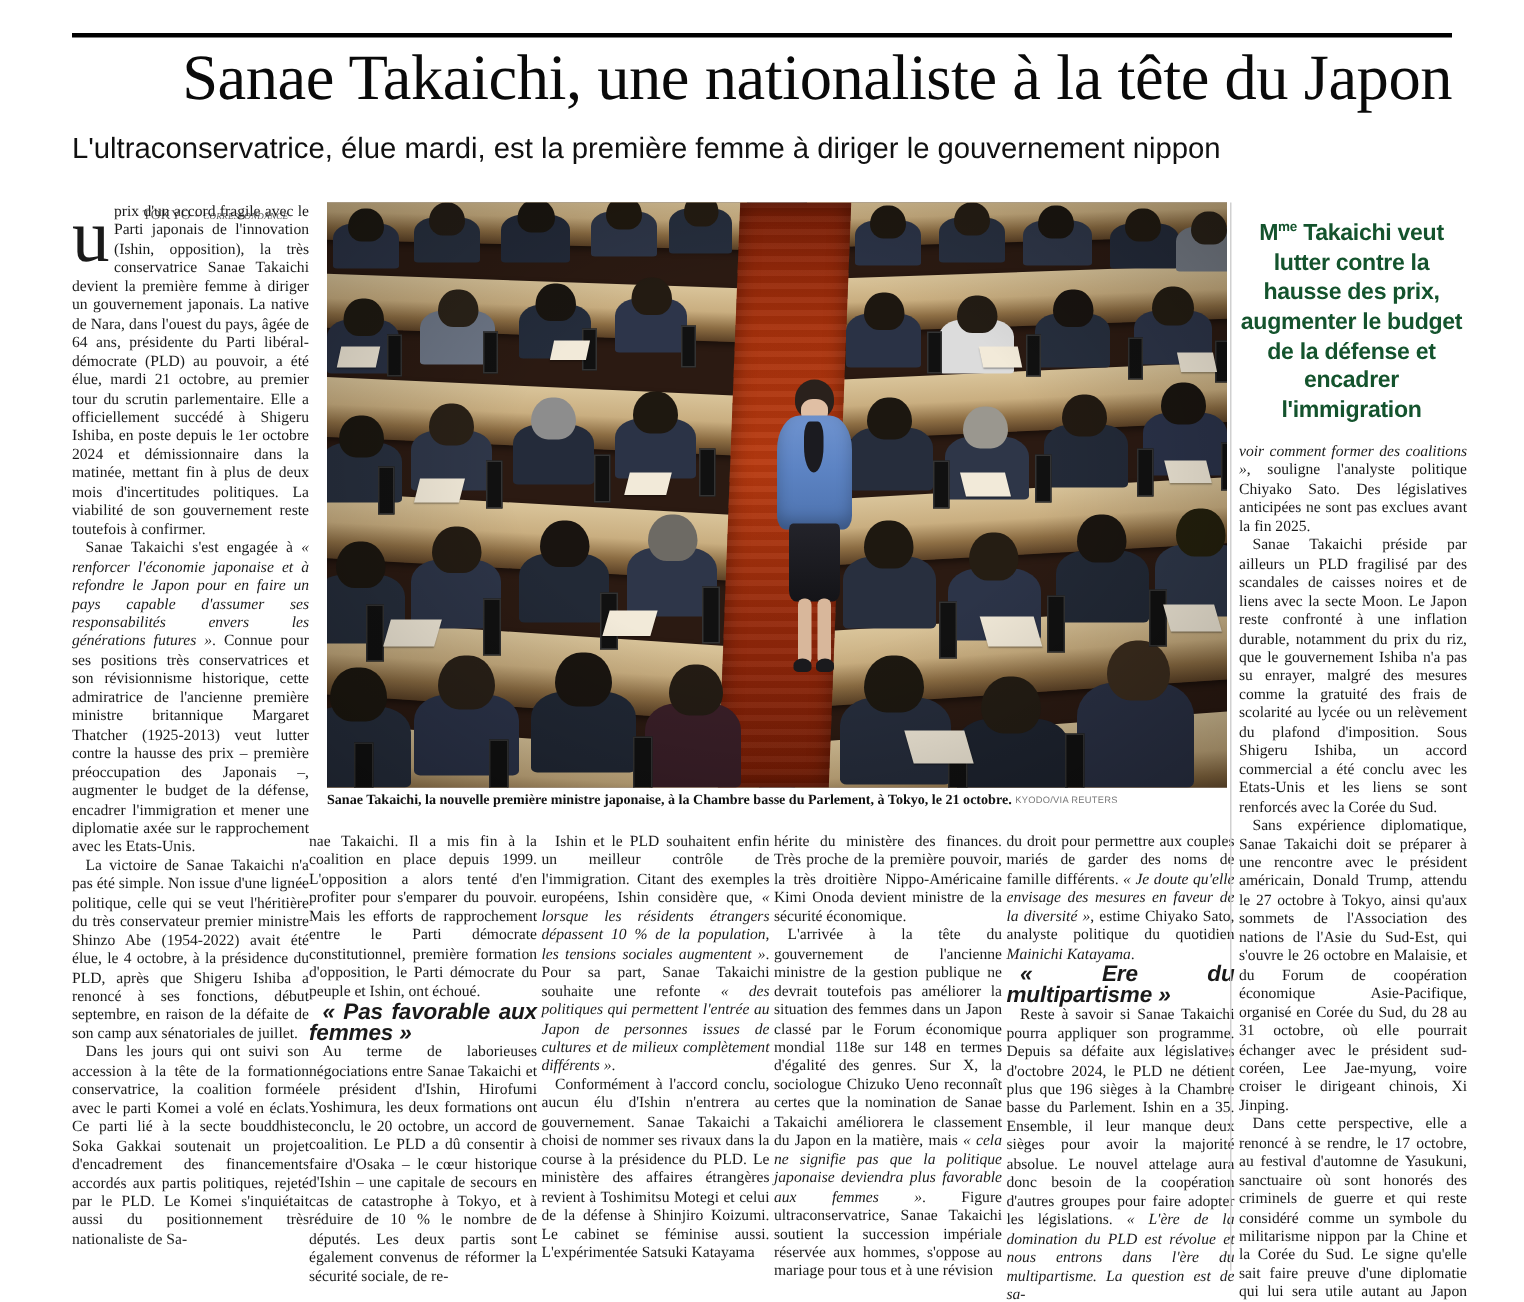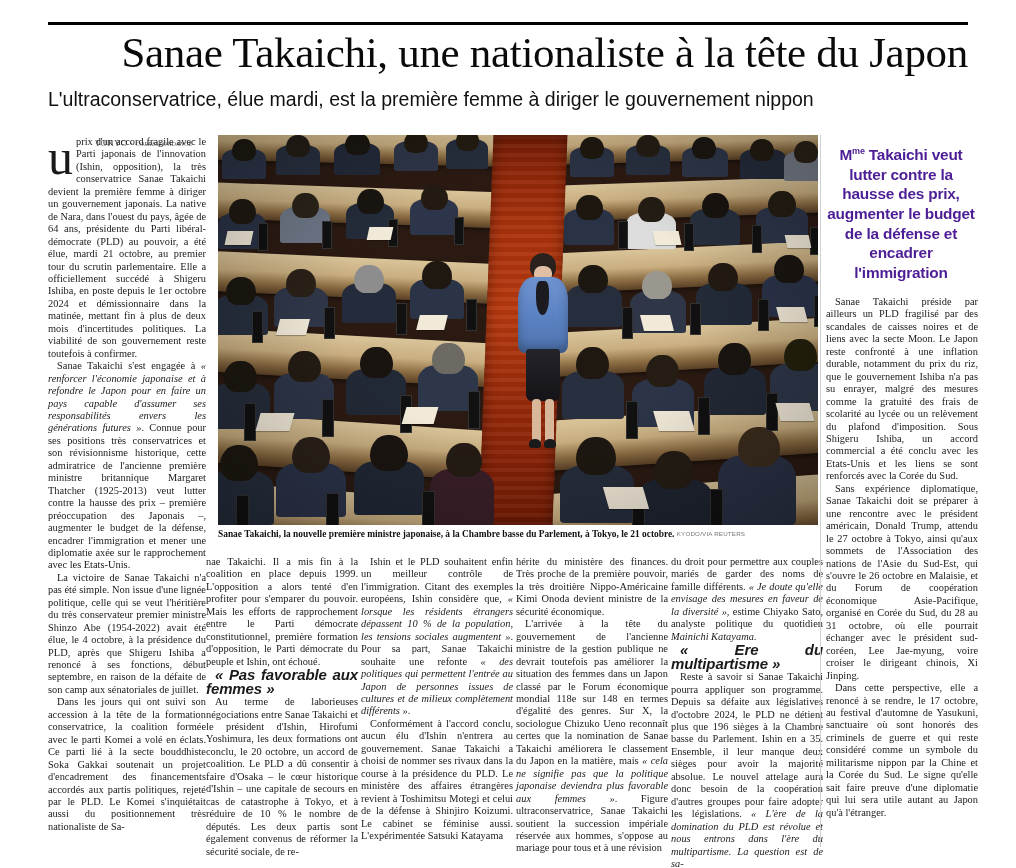--- a/index.html
+++ b/index.html
@@ -242,21 +242,21 @@
   }
   .pullquote {
     position: absolute;
     left: 826px; top: 142px;
     width: 150px;
     font-family: "Liberation Sans","DejaVu Sans",sans-serif;
     font-weight: bold;
     font-size: 15.4px;
     line-height: 19.6px;
     text-align: center;
-    color: #4c1d95;
+    color: #14532d;
     letter-spacing: -0.2px;
   }
   .pullquote sup { font-size: 9px; vertical-align: super; }
   #rcol { left: 826px; top: 296px; width: 152px; }
 </style>
 </head>
 <body>
 
 <div class="page">
 
@@ -482,19 +482,20 @@
     <p class="noindent"><span>du droit pour permettre aux couples mariés de garder des noms de famille différents. </span><em>« Je doute qu'elle envisage des mesures en faveur de la diversité »</em><span>, estime Chiyako Sato, analyste politique du quotidien </span><em>Mainichi Katayama</em><span>.</span></p>
     <p class="subsec">« Ere du multipartisme »</p>
     <p><span>Reste à savoir si Sanae Takaichi pourra appliquer son programme. Depuis sa défaite aux législatives d'octobre 2024, le PLD ne détient plus que 196 sièges à la Chambre basse du Parlement. Ishin en a 35. Ensemble, il leur manque deux sièges pour avoir la majorité absolue. Le nouvel attelage aura donc besoin de la coopération d'autres groupes pour faire adopter les législations. </span><em>« L'ère de la domination du PLD est révolue et nous entrons dans l'ère du multipartisme. La question est de sa-</em></p>
   </div>
 
   <div class="rail-rule"></div>
 
   <div class="pullquote"><span>M</span><sup>me</sup><span> Takaichi veut lutter contre la hausse des prix, augmenter le budget de la défense et encadrer l'immigration</span></div>
 
   <div class="col" id="rcol">
+    <p class="noindent"><em>voir comment former des coalitions »</em><span>, souligne l'analyste politique Chiyako Sato. Des législatives anticipées ne sont pas exclues avant la fin 2025.</span></p>
     <p>Sanae Takaichi préside par ailleurs un PLD fragilisé par des scandales de caisses noires et de liens avec la secte Moon. Le Japon reste confronté à une inflation durable, notamment du prix du riz, que le gouvernement Ishiba n'a pas su enrayer, malgré des mesures comme la gratuité des frais de scolarité au lycée ou un relèvement du plafond d'imposition. Sous Shigeru Ishiba, un accord commercial a été conclu avec les Etats-Unis et les liens se sont renforcés avec la Corée du Sud.</p>
     <p>Sans expérience diplomatique, Sanae Takaichi doit se préparer à une rencontre avec le président américain, Donald Trump, attendu le 27 octobre à Tokyo, ainsi qu'aux sommets de l'Association des nations de l'Asie du Sud-Est, qui s'ouvre le 26 octobre en Malaisie, et du Forum de coopération économique Asie-Pacifique, organisé en Corée du Sud, du 28 au 31 octobre, où elle pourrait échanger avec le président sud-coréen, Lee Jae-myung, voire croiser le dirigeant chinois, Xi Jinping.</p>
     <p><span>Dans cette perspective, elle a renoncé à se rendre, le 17 octobre, au festival d'automne de Yasukuni, sanctuaire où sont honorés des criminels de guerre et qui reste considéré comme un symbole du militarisme nippon par la Chine et la Corée du Sud. Le signe qu'elle sait faire preuve d'une diplomatie qui lui sera utile autant au Japon qu'à l'étranger.</span></p>
 
   </div>
 
 </div>
 
 </body></html>

